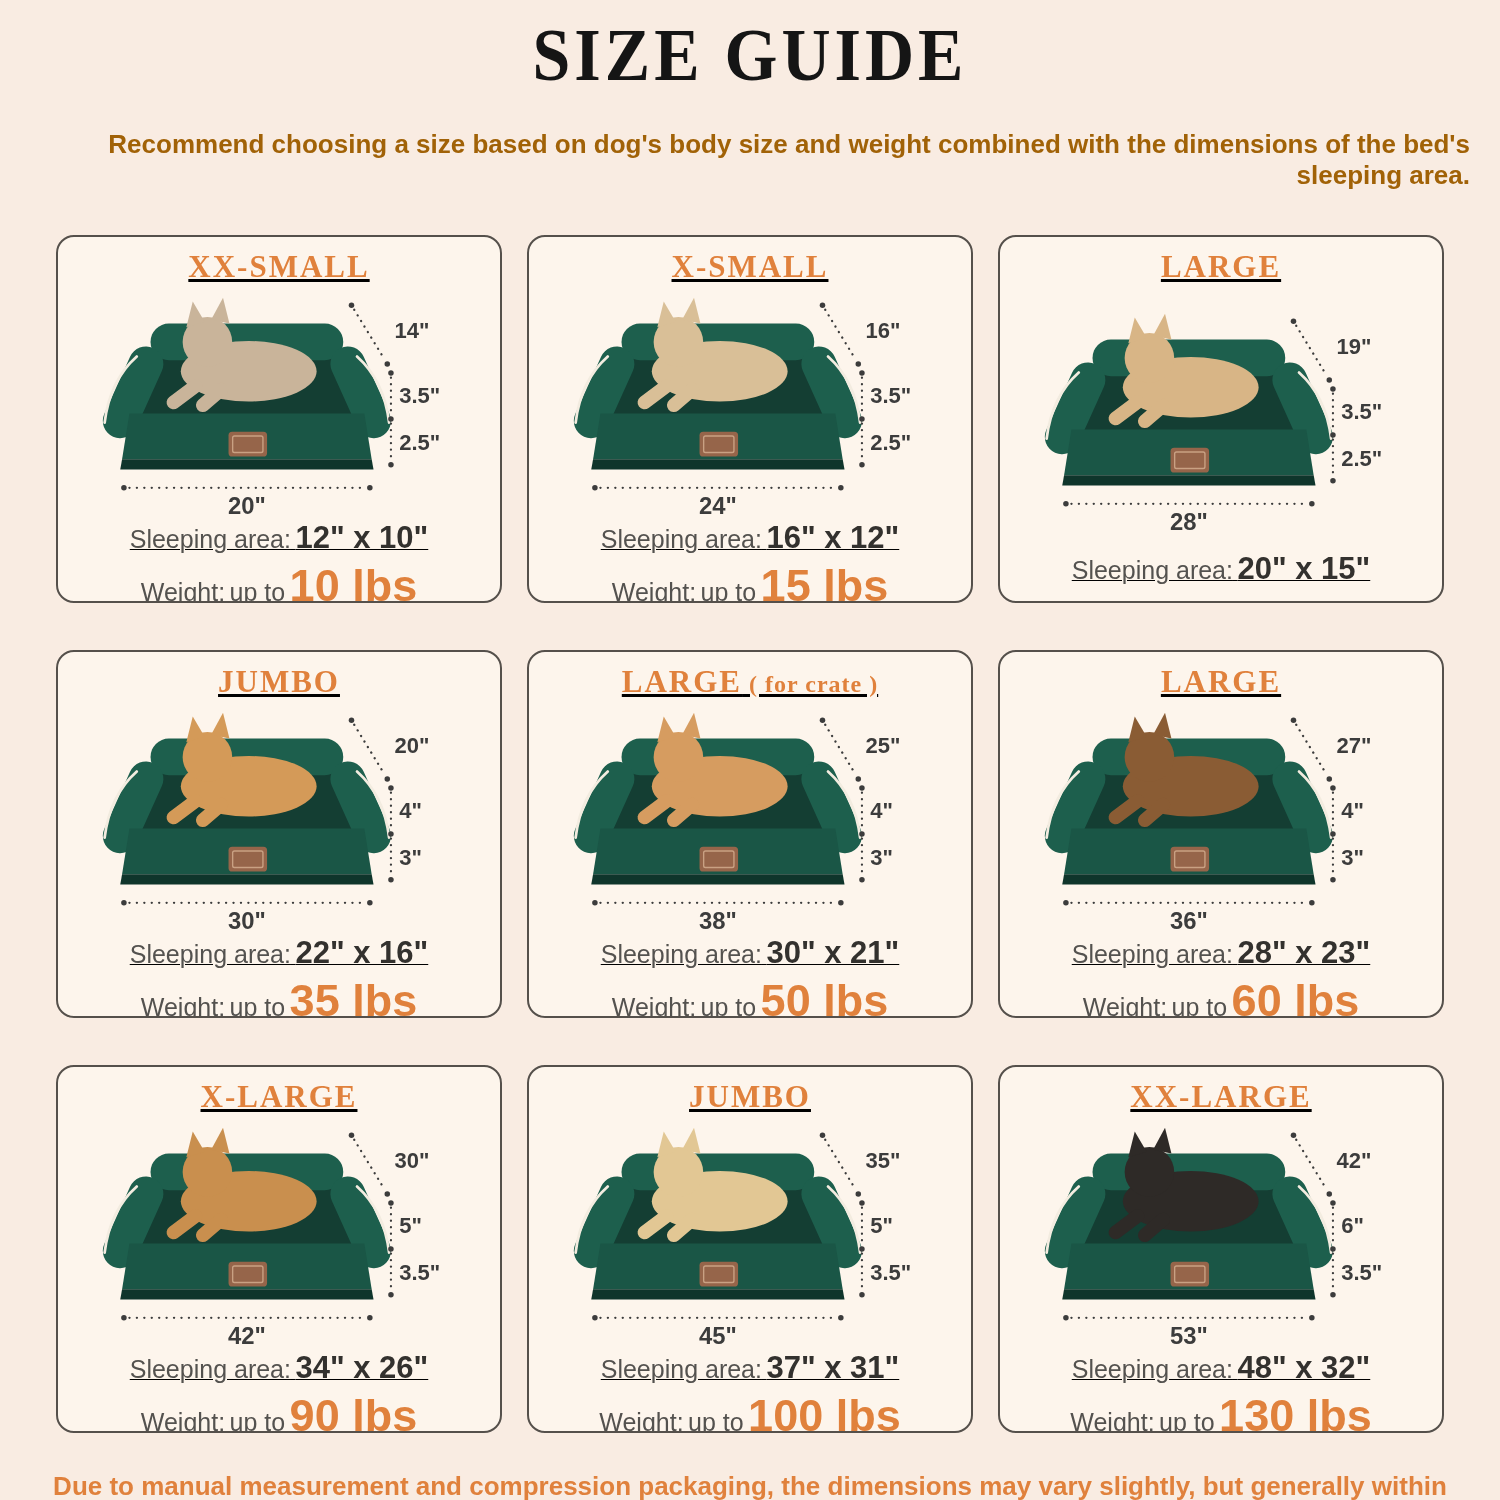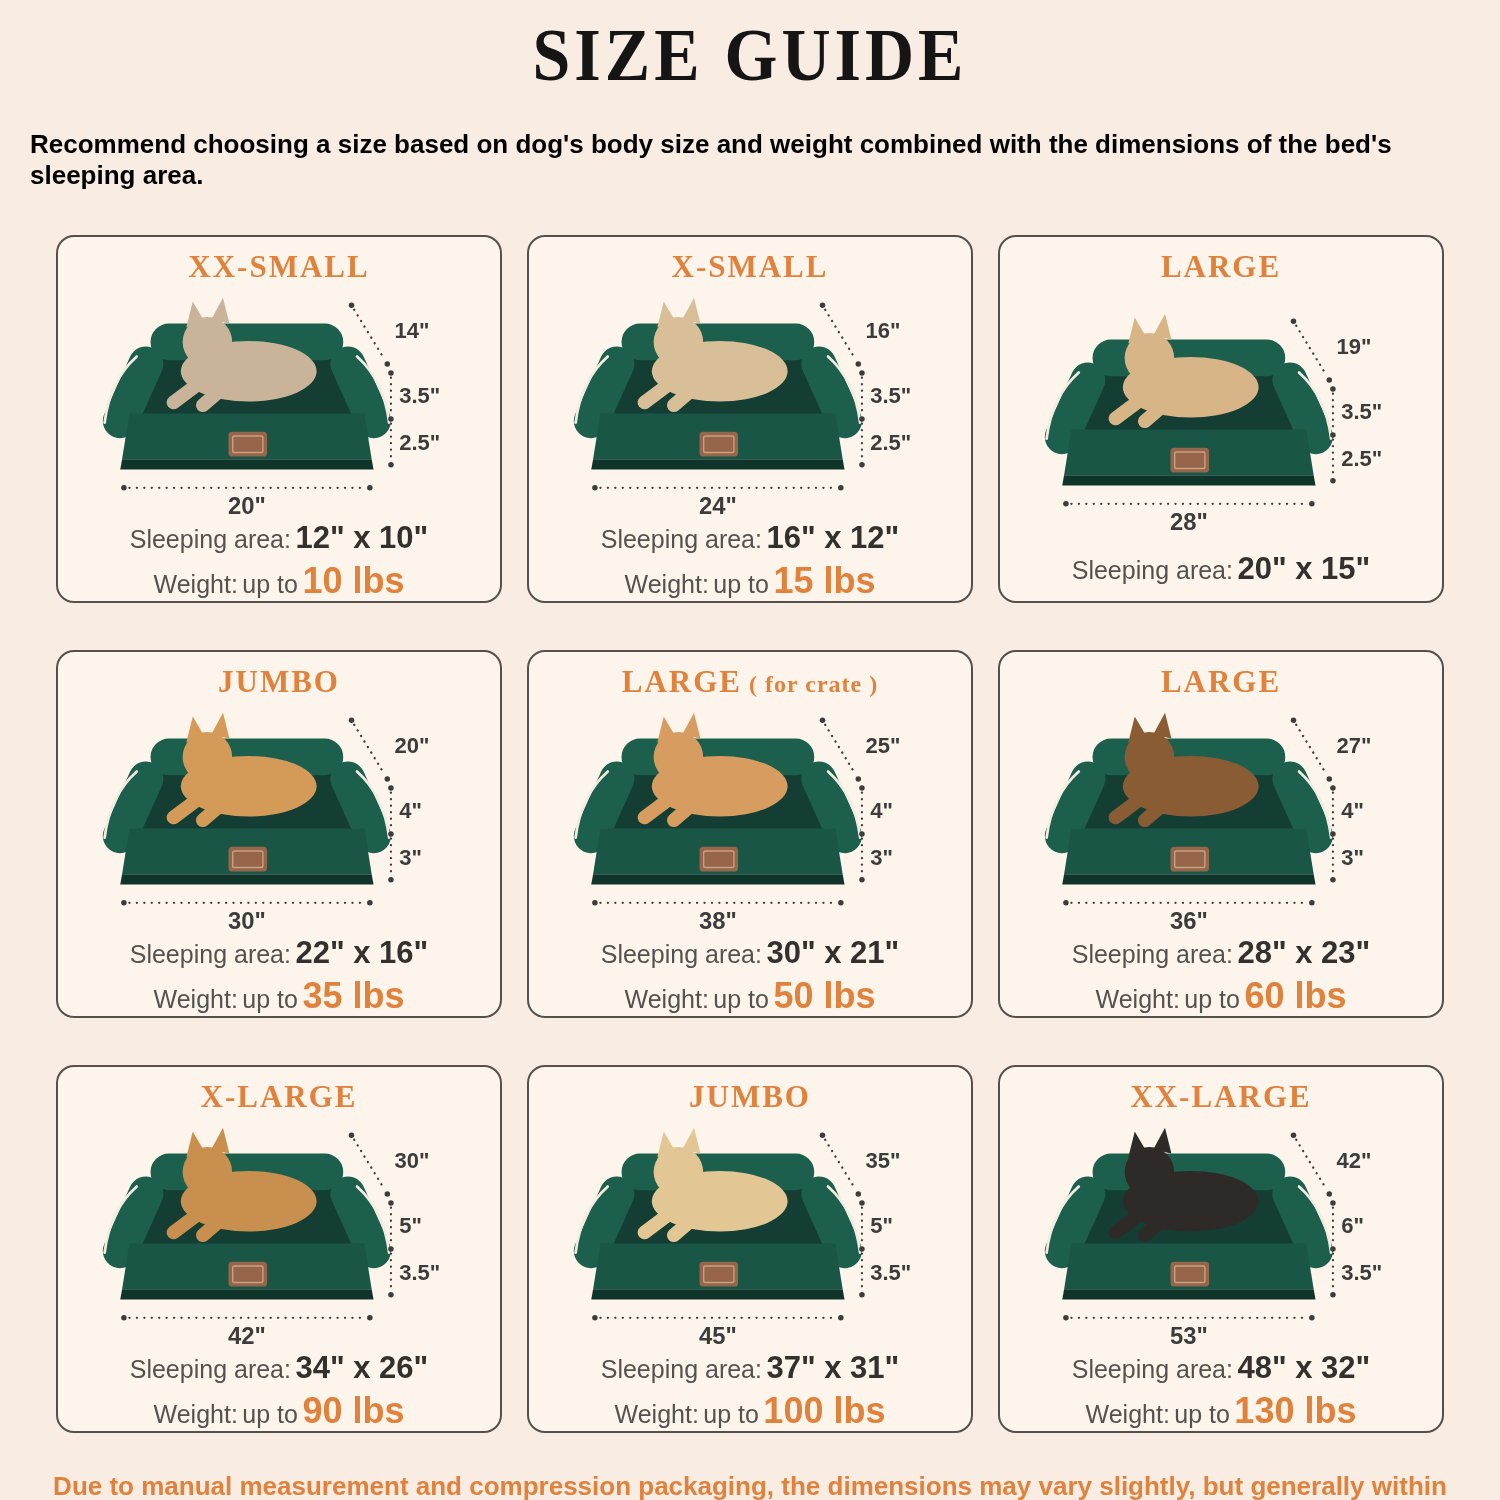--- a/index.html
+++ b/index.html
@@ -14,33 +14,34 @@
     text-align:center;
     font-family:"Liberation Serif", serif;
     font-weight:700;
     font-size:68px;
     letter-spacing:4px;
     color:#151515;
     margin:16px 0 0 0;
     transform:scaleY(1.08);
   }
   .page-subtitle{
-    text-align:left;
-    color:#000000;
+    text-align:right;
+    color:#a16207;
     font-weight:700;
     font-size:26px;
     margin:34px 30px 0 30px;
   }
   .grid{
     margin:44px 56px 0 56px;
     display:grid;
     grid-template-columns:repeat(3, 1fr);
     grid-template-rows:repeat(3, 368px);
     column-gap:25px;
     row-gap:47px;
+    text-decoration:underline;
   }
   .card{
     background:#fdf5ec;
     border:2px solid #55504b;
     border-radius:18px;
     box-sizing:border-box;
     padding:10px 8px 12px 8px;
     display:flex;
     flex-direction:column;
     align-items:center;
@@ -67,21 +68,21 @@
     font-family:"Liberation Sans", sans-serif;
     font-weight:700;
     fill:#3c3c3c;
   }
   .dim-label{font-size:24px;}
   .dim-width{font-size:26px;}
   .info{line-height:1.25;text-align:center;}
   .info-line{white-space:nowrap;}
   .lbl{color:#54524f;font-size:25px;font-weight:400;}
   .val{color:#33312e;font-size:31px;font-weight:700;}
-  .weight-val{color:#e0813c;font-size:36px;font-weight:700;}
+  .weight-val{color:#e0813c;font-size:45px;font-weight:700;}
   .footer-note{
     text-align:center;
     color:#e0813c;
     font-weight:700;
     font-size:26px;
     margin:38px 20px 0 20px;
   }
 </style>
 </head>
 <body>

